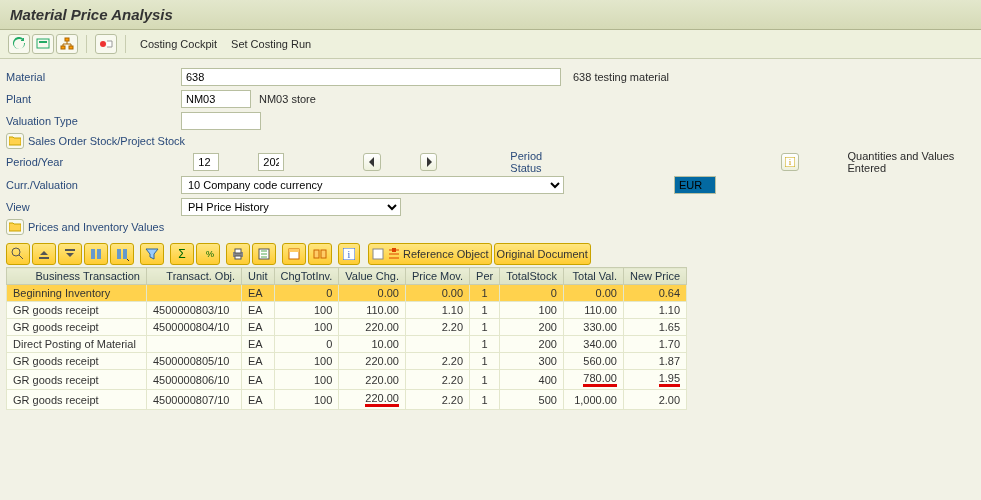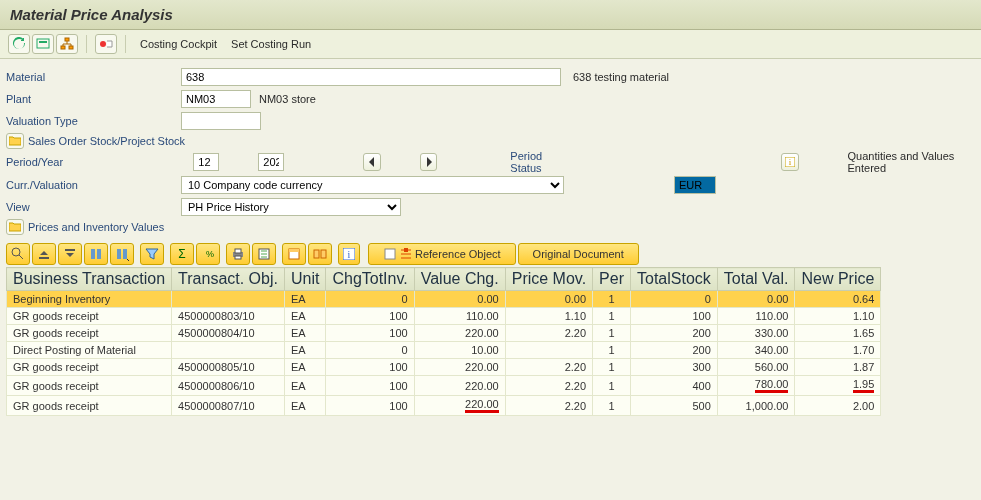--- a/index.html
+++ b/index.html
@@ -97,42 +97,42 @@
   .grid-toolbar {
     display:flex;
     align-items:center;
     gap:2px;
     padding: 2px 6px;
   }
   .yellow-btn {
     border: 1px solid #c9a300;
     background: linear-gradient(#ffe680,#ffcc33);
     border-radius: 3px;
-    padding: 2px 14px;
+    padding: 2px 2px;
     height: 22px;
     display:flex; align-items:center;
     cursor:pointer;
     color:#333;
   }
   .yellow-btn.narrow { padding: 2px 4px; }
   table.grid {
     border-collapse: collapse;
     margin: 0 6px;
     width: auto;
     background:#fff;
   }
   table.grid th {
     background: linear-gradient(#e9edd5,#dde3c5);
     border: 1px solid #c8cdb0;
     font-weight: normal;
     color: #234;
     padding: 2px 6px;
-    text-align: center;
+    text-align: right;
     white-space: nowrap;
-    font-size: 16px;
+    font-size: 11px;
   }
   table.grid td {
     border: 1px solid #e3e7cc;
     padding: 2px 6px;
     white-space: nowrap;
     font-size: 11px;
     background: #fdfef4;
   }
   table.grid tr.hl td {
     background: #ffd24d;

